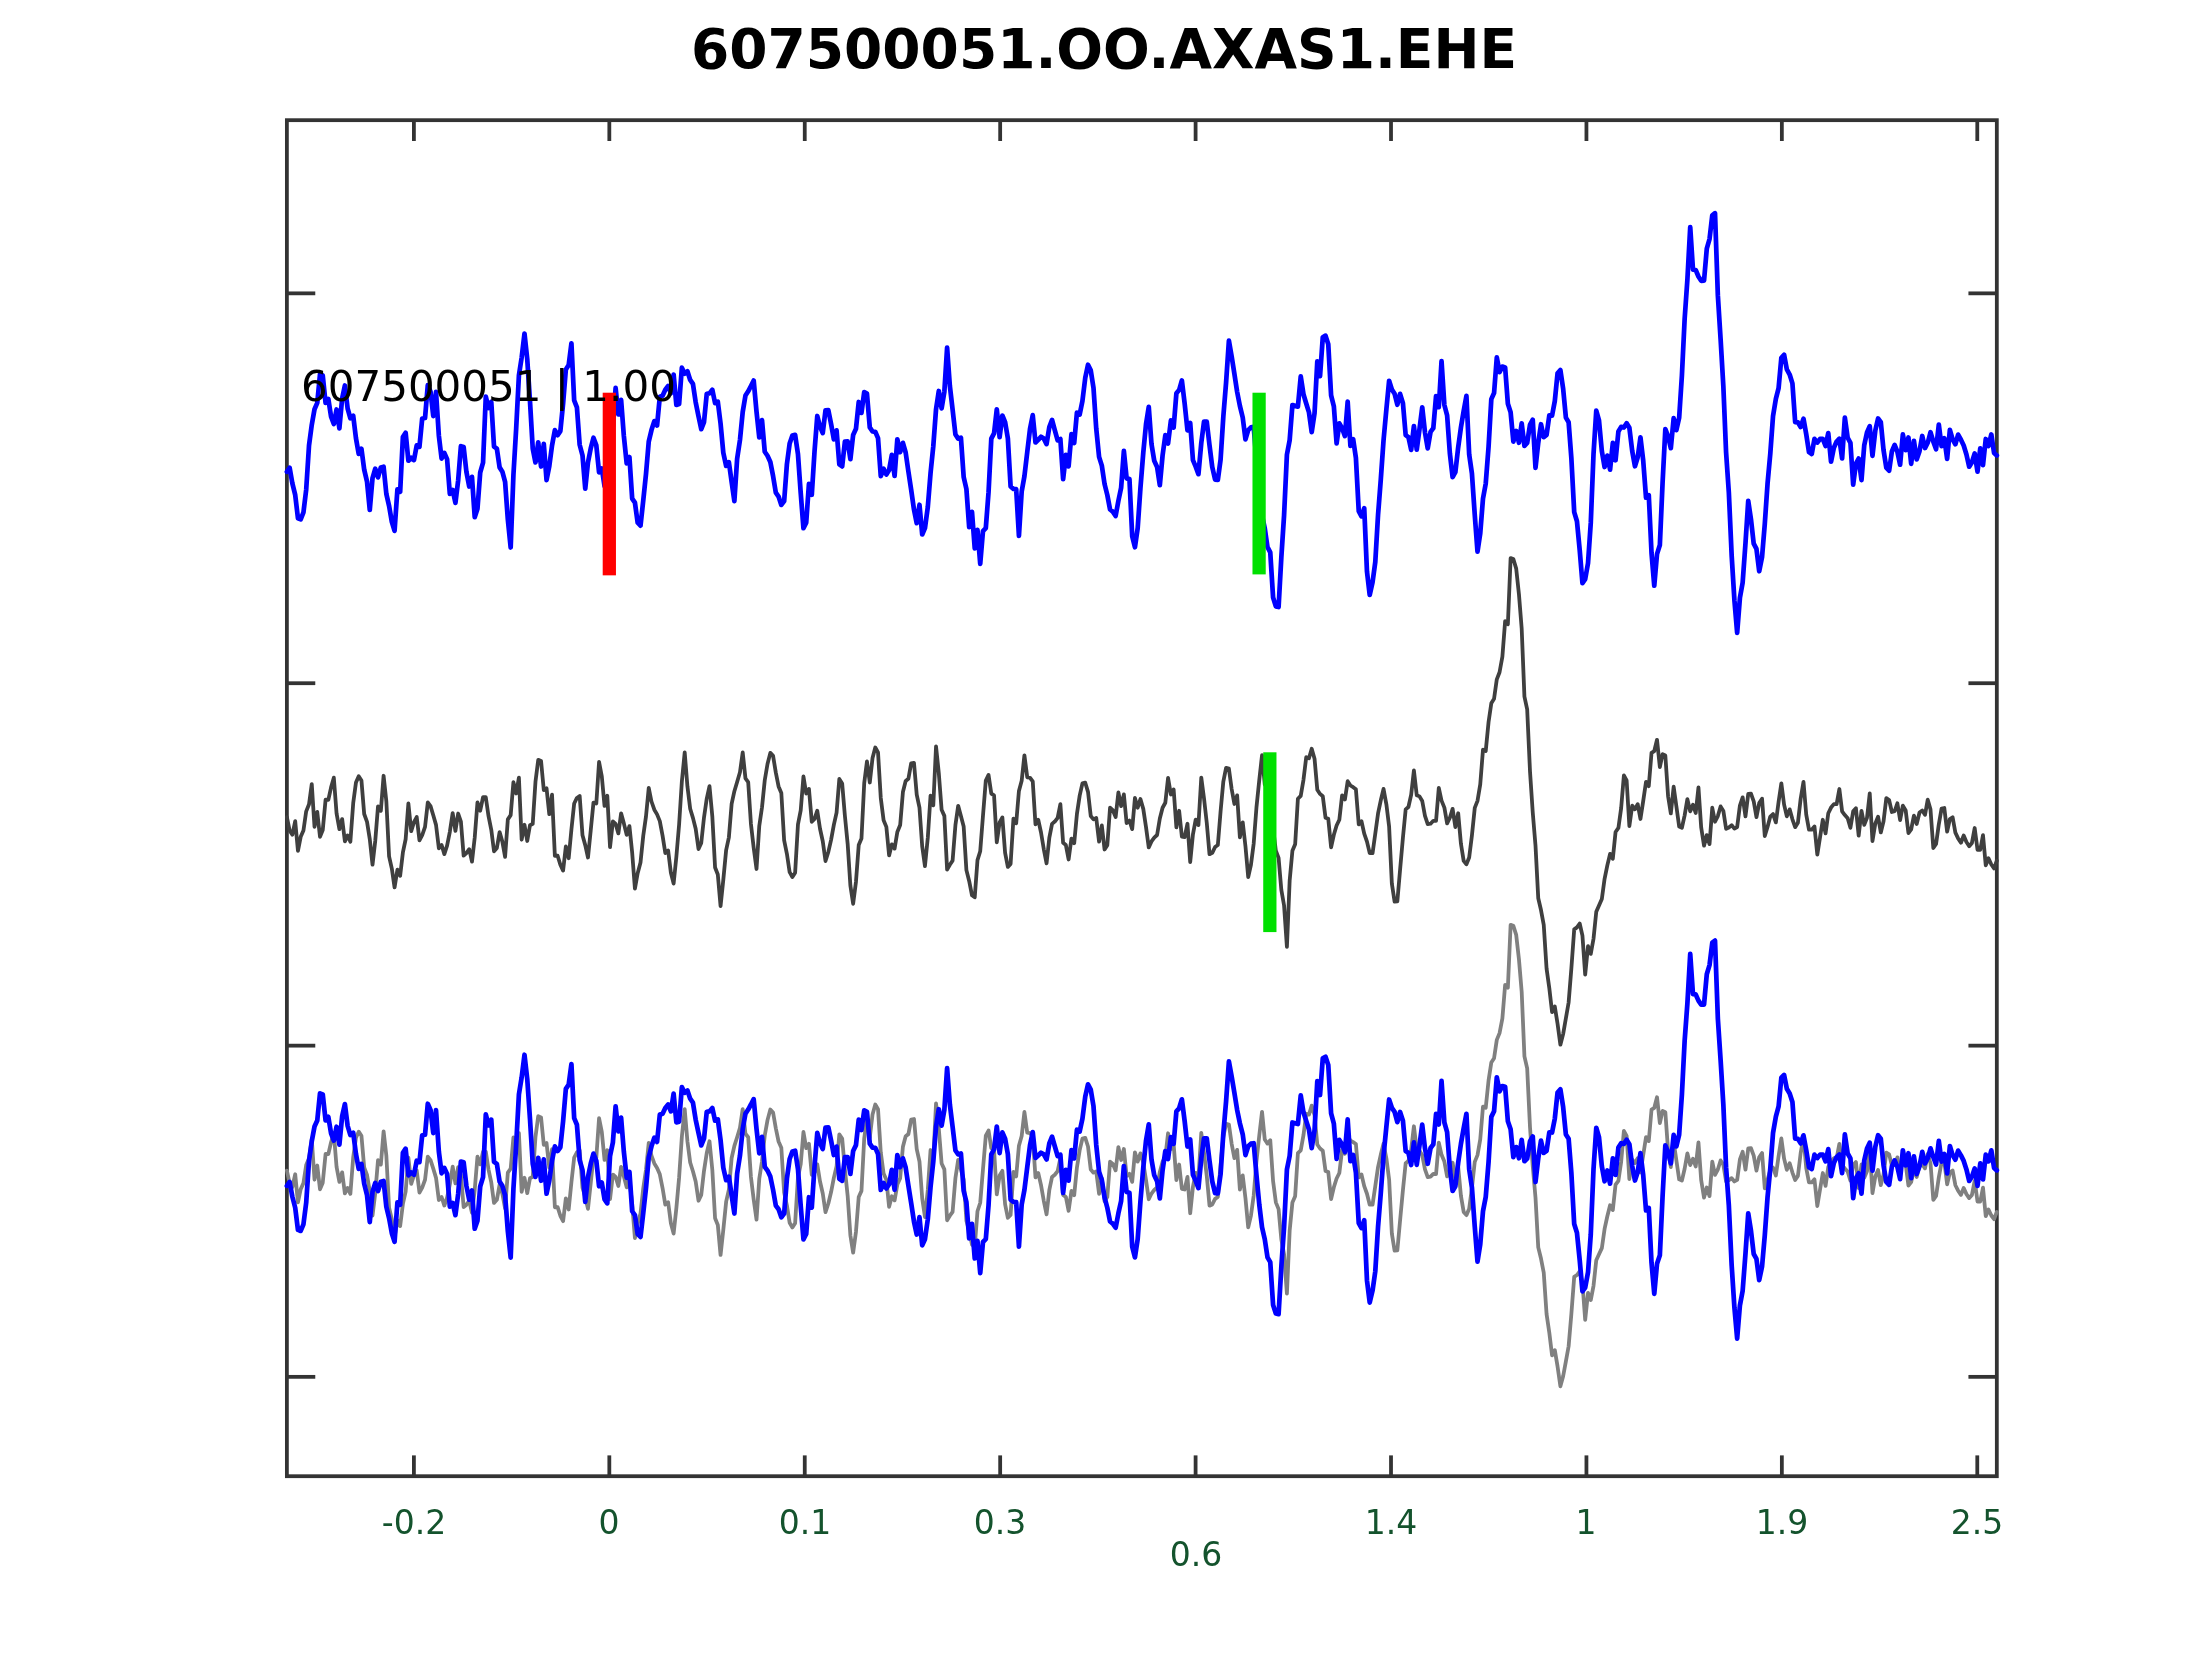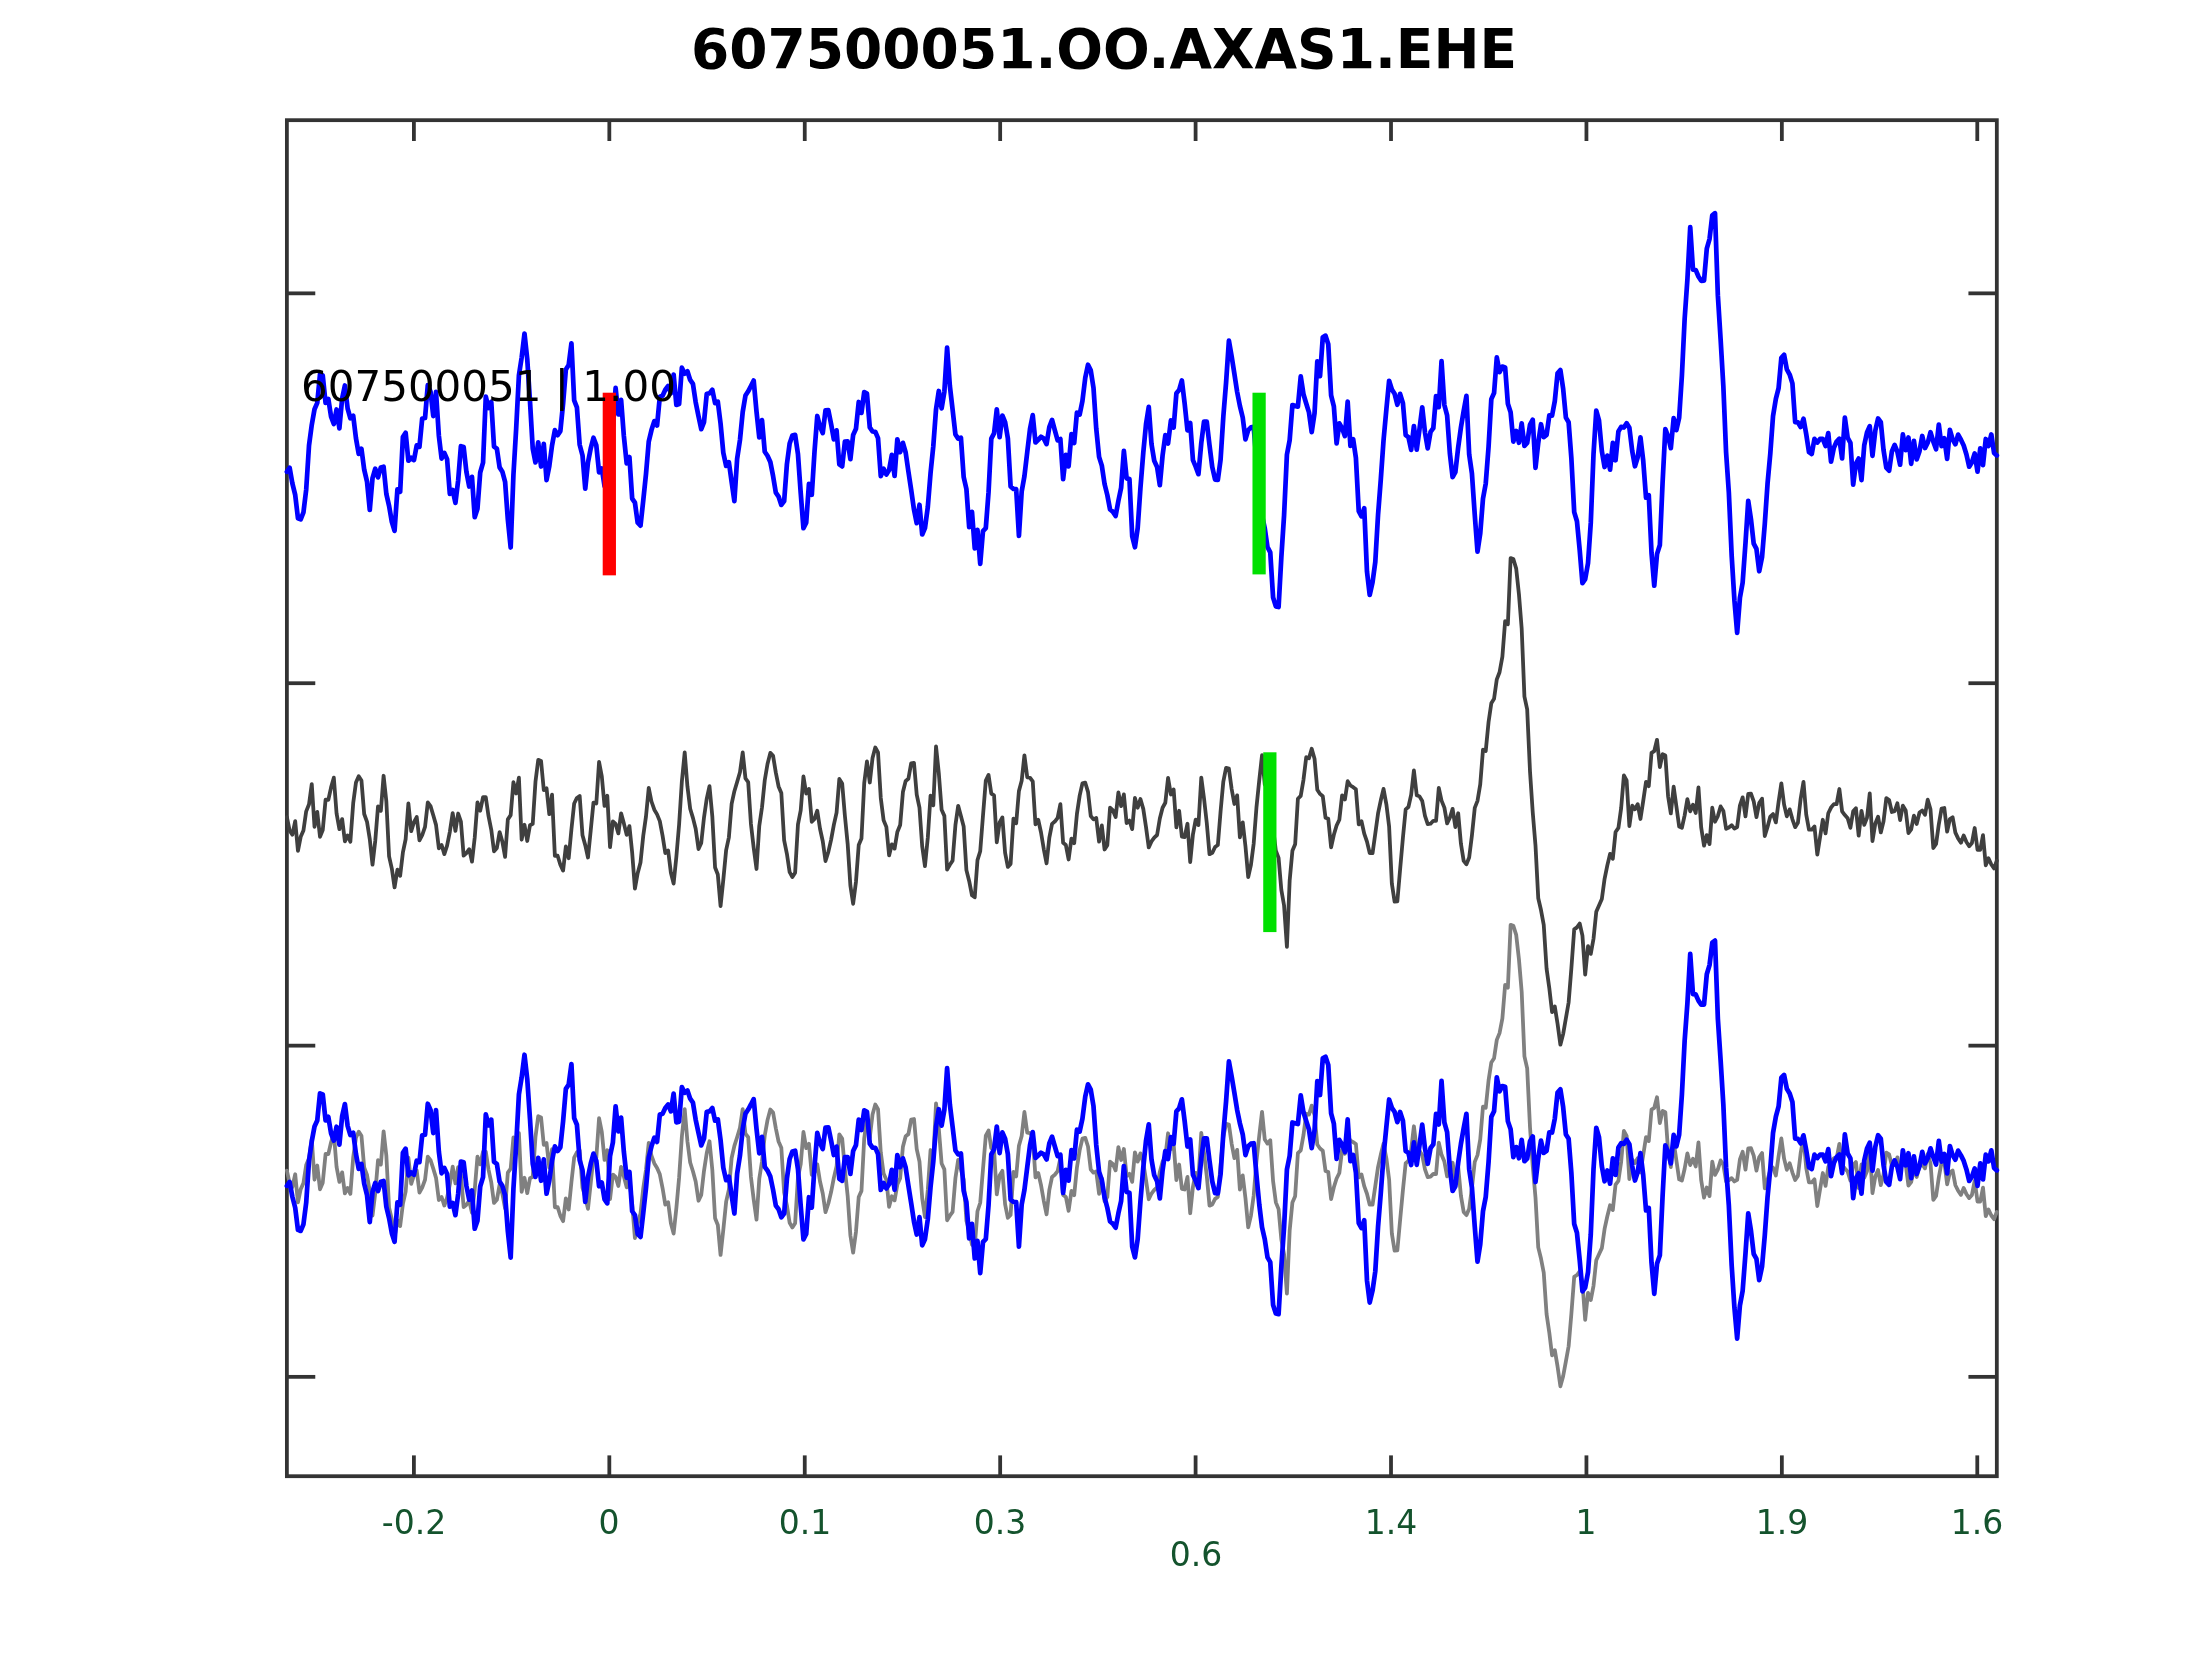--- a/index.html
+++ b/index.html
@@ -114,17 +114,17 @@
 
   <div id="x-tick-labels">
       <div class="tick-label" style="left: 414px; top: 1503px;">-0.2</div>
       <div class="tick-label" style="left: 609px; top: 1503px;">0</div>
       <div class="tick-label" style="left: 805px; top: 1503px;">0.1</div>
       <div class="tick-label" style="left: 1000px; top: 1503px;">0.3</div>
       <div class="tick-label" style="left: 1196px; top: 1503px; margin-top: 32px;">0.6</div>
       <div class="tick-label" style="left: 1391px; top: 1503px;">1.4</div>
       <div class="tick-label" style="left: 1586px; top: 1503px;">1</div>
       <div class="tick-label" style="left: 1782px; top: 1503px;">1.9</div>
-      <div class="tick-label" style="left: 1977px; top: 1503px;">1.6</div>
+      <div class="tick-label" style="left: 1977px; top: 1503px;">2.5</div>
     </div>
 
 </div>
 
 
 </body></html>

